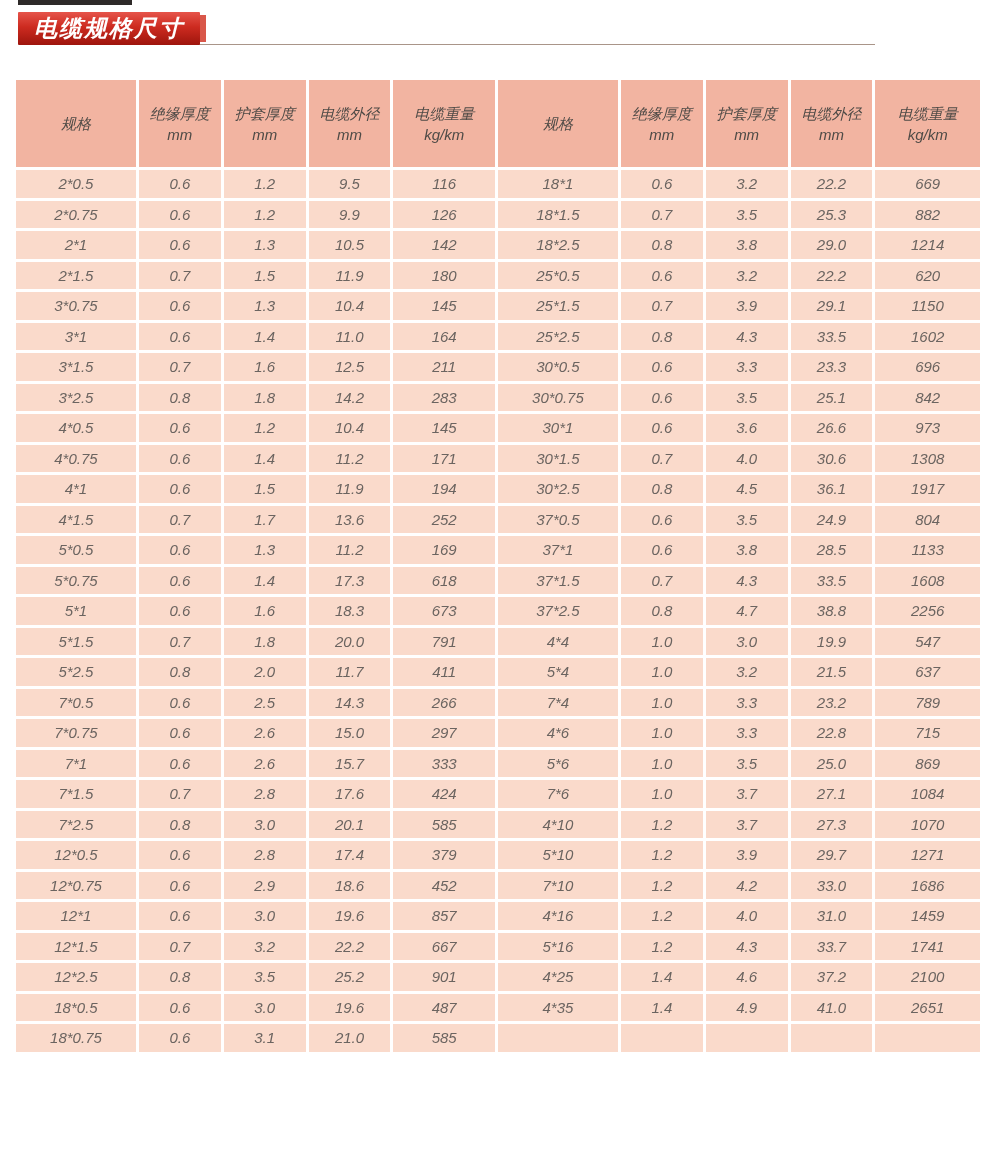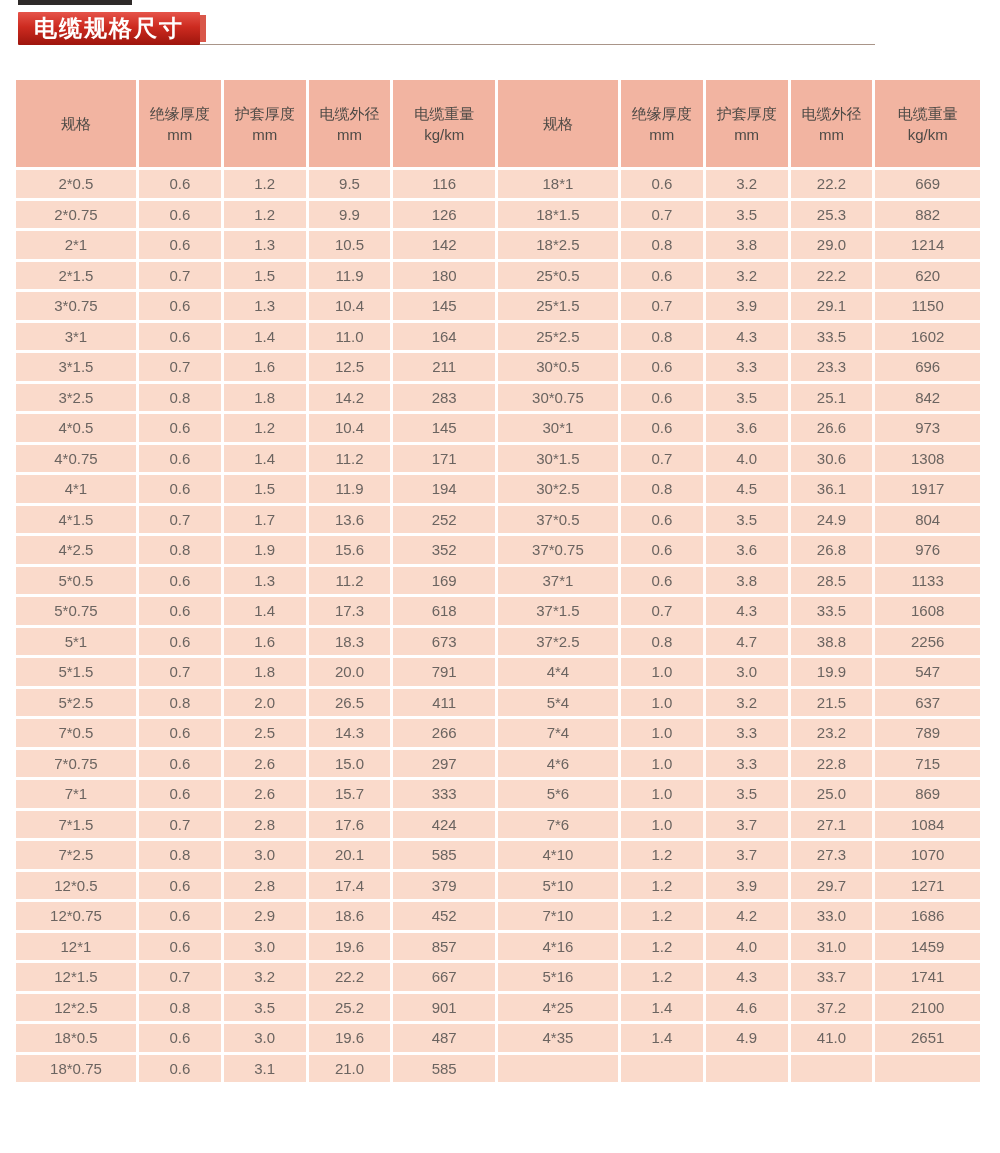--- a/index.html
+++ b/index.html
@@ -2,21 +2,21 @@
 <html style="--top-bar: #2e2a29; --rule: #a99589; --header-bg: #f2b4a1; --row-bg: #fadacb;"><head>
 <meta charset="utf-8">
 <style>
   html, body { margin: 0; padding: 0; }
   body {
     width: 1000px; height: 1153px;
     background: #ffffff;
     font-family: "Liberation Sans", "DejaVu Sans", sans-serif;
     position: relative;
   }
-  .page { position: relative; width: 880px; height: 1153px; }
+  .page { position: relative; width: 880px; height: 1153px; font-style: italic; }
 
   
   .top-accent { position: absolute; left: 18px; top: 0; width: 114px; height: 5px;
     background: var(--top-bar, #2e2a29); }
   .title-rule { position: absolute; left: 20px; right: 5px; top: 44px; height: 1px;
     background: var(--rule, #a99589); }
   .title-badge {
     position: absolute; left: 18px; top: 12px; height: 33px;
     padding: 0 16px; display: flex; align-items: center;
     background: linear-gradient(180deg, #e6544a 0%, #cd2b20 45%, #9e150d 100%);
@@ -257,32 +257,20 @@
           <td>1.7</td>
           <td>13.6</td>
           <td>252</td>
           <td>37*0.5</td>
           <td>0.6</td>
           <td>3.5</td>
           <td>24.9</td>
           <td>804</td>
         </tr>
         <tr>
-          <td>4*2.5</td>
-          <td>0.8</td>
-          <td>1.9</td>
-          <td>15.6</td>
-          <td>352</td>
-          <td>37*0.75</td>
-          <td>0.6</td>
-          <td>3.6</td>
-          <td>26.8</td>
-          <td>976</td>
-        </tr>
-        <tr>
           <td>5*0.5</td>
           <td>0.6</td>
           <td>1.3</td>
           <td>11.2</td>
           <td>169</td>
           <td>37*1</td>
           <td>0.6</td>
           <td>3.8</td>
           <td>28.5</td>
           <td>1133</td>
@@ -320,21 +308,21 @@
           <td>4*4</td>
           <td>1.0</td>
           <td>3.0</td>
           <td>19.9</td>
           <td>547</td>
         </tr>
         <tr>
           <td>5*2.5</td>
           <td>0.8</td>
           <td>2.0</td>
-          <td>26.5</td>
+          <td>11.7</td>
           <td>411</td>
           <td>5*4</td>
           <td>1.0</td>
           <td>3.2</td>
           <td>21.5</td>
           <td>637</td>
         </tr>
         <tr>
           <td>7*0.5</td>
           <td>0.6</td>

